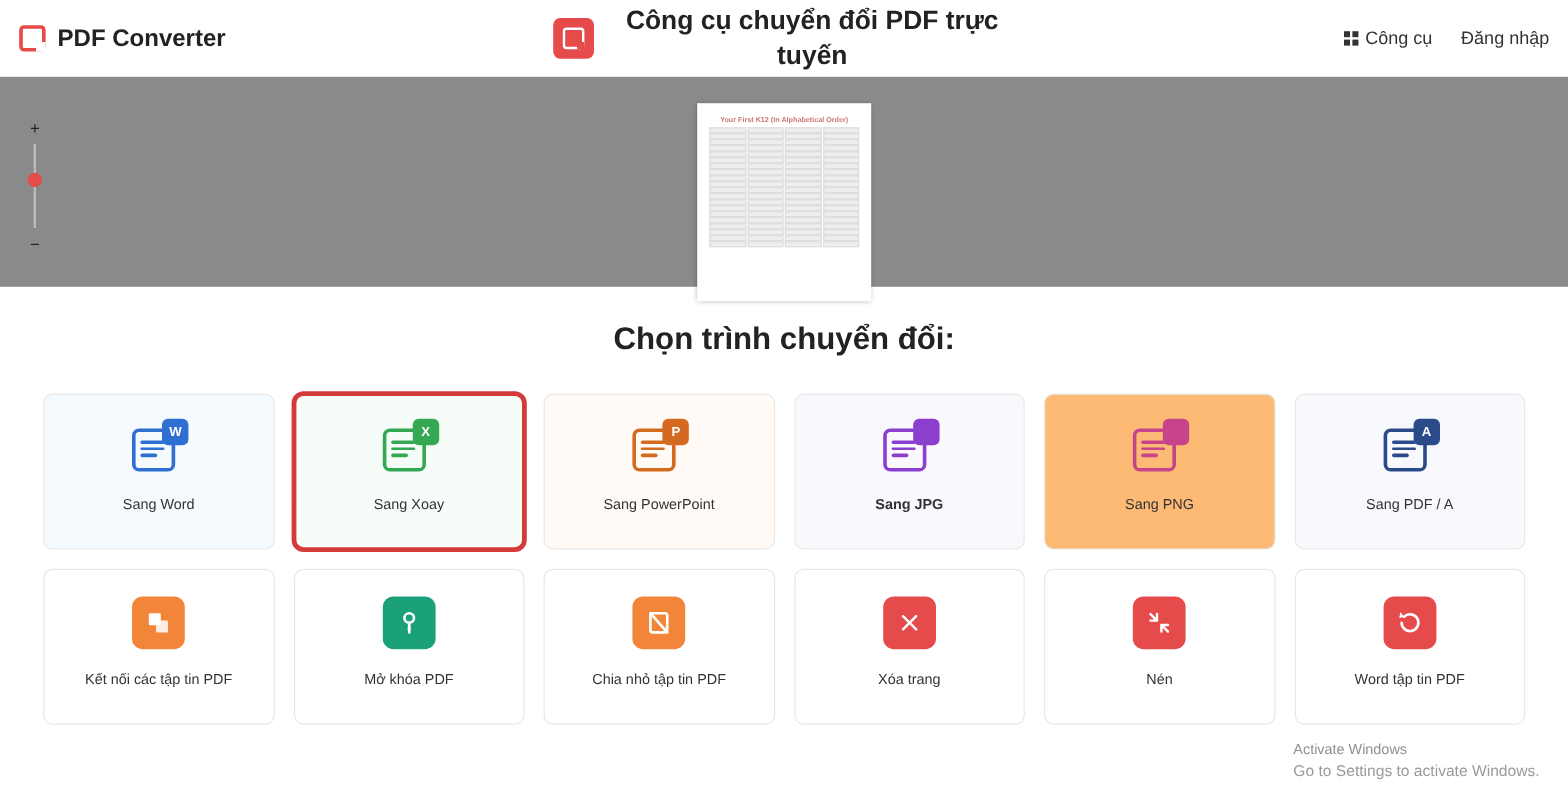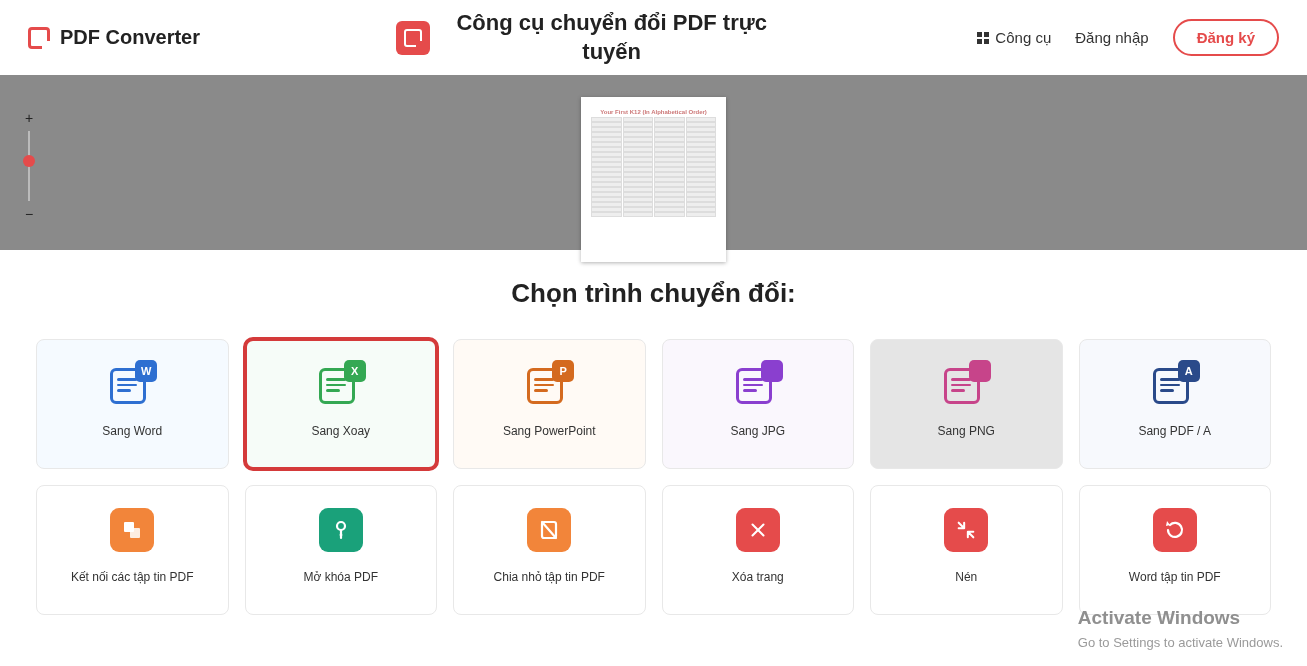--- a/index.html
+++ b/index.html
@@ -1,19 +1,19 @@
 <!DOCTYPE html>
 <html><head>
 <meta charset="utf-8">
 <style>
   * { box-sizing: border-box; margin: 0; padding: 0; }
   body { font-family: -apple-system, BlinkMacSystemFont, "Segoe UI", Arial, sans-serif; background: #fff; color: #222; width: 1307px; }
   
   
-  .header { display: flex; align-items: center; padding: 8px 28px; height: 75px; }
+  .header { display: flex; align-items: center; padding: 8px 16px; height: 64px; }
   .logo-group { display: flex; align-items: center; gap: 10px; }
   .logo-icon { width: 22px; height: 22px; border: 3px solid #e54b4b; border-radius: 4px; position: relative; }
   .logo-icon::after { content:""; position:absolute; right:-3px; bottom:-3px; width:8px; height:8px; background:#fff; }
   .logo-text { font-weight: 700; font-size: 20px; color: #222; }
   .center-title { flex: 1; display: flex; justify-content: center; align-items: center; gap: 12px; }
   .center-badge { width: 34px; height: 34px; background: #e54b4b; border-radius: 6px; display:flex; align-items:center; justify-content:center; }
   .center-badge-inner { width:18px; height:18px; border:2.5px solid #fff; border-radius:3px; position:relative; }
   .center-badge-inner::after { content:""; position:absolute; right:-2px; bottom:-2px; width:6px; height:6px; background:#e54b4b; }
   .center-text { font-weight: 700; font-size: 22px; text-align:center; max-width: 340px; line-height:1.3; }
   .nav-right { display:flex; align-items:center; gap: 24px; }
@@ -35,22 +35,22 @@
   
   
   .section-title { text-align:center; font-size:26px; font-weight:700; margin: 28px 0 30px; }
   
   
   .grid { display:grid; grid-template-columns:repeat(6, 1fr); gap:16px; padding:0 36px 20px; }
   .card { border:1px solid #e8e8e8; border-radius:8px; padding:22px 8px 20px; display:flex; flex-direction:column; align-items:center; gap:18px; cursor:pointer; min-height:130px; }
   .card.tint-blue   { background:#f5faff; }
   .card.tint-green  { background:#f6fcf8; }
   .card.tint-orange { background:#fffaf5; }
-  .card.tint-purple { background:#faf7fd; }
-  .card.tint-pink   { background:#e5e5e5; }
+  .card.tint-purple { background:#faf7fd;font-weight:bold; }
+  .card.tint-pink   { background:#fdba74; }
   .card.tint-navy   { background:#f7f9fd; }
   .card.highlight { outline:4px solid #d43a3a; outline-offset:-2px; }
   .card-label { font-size:12px; color:#333; text-align:center; }
   .card-icon { width:44px; height:44px; position:relative; }
   
   
   .doc-icon .base { position:absolute; inset:0; top:6px; left:0; width:36px; height:36px; border:3px solid; border-radius:6px; }
   .doc-icon .lines { position:absolute; left:7px; top:16px; width:20px; height:16px; display:flex; flex-direction:column; gap:3px; }
   .doc-icon .lines span { height:2.5px; border-radius:2px; }
   .doc-icon .badge { position:absolute; right:-3px; top:-2px; width:22px; height:22px; border-radius:5px; display:flex; align-items:center; justify-content:center; color:#fff; font-size:11px; font-weight:700; }
@@ -62,21 +62,21 @@
   .c-navy   .base{border-color:#2a4a8a;} .c-navy   .lines span{background:#2a4a8a;} .c-navy   .badge{background:#2a4a8a;}
   
   
   .sq-icon { width:44px; height:44px; border-radius:9px; display:flex; align-items:center; justify-content:center; color:#fff; }
   .sq-orange { background:#f2853a; }
   .sq-teal   { background:#1aa17a; }
   .sq-red    { background:#e54b4b; }
   
   
   .watermark { position:fixed; right:24px; bottom:14px; text-align:left; color:#9a9a9a; font-size:13px; line-height:1.5; pointer-events:none; }
-  .watermark .l1 { font-size:19px; color:#8f8f8f;font-weight:bold; }
+  .watermark .l1 { font-size:12px; color:#8f8f8f; }
 </style>
 </head>
 <body>
 
 <div class="header">
   <div class="logo-group">
     <div class="logo-icon"></div>
     <div class="logo-text">PDF Converter</div>
   </div>
   <div class="center-title">
@@ -89,21 +89,20 @@
     <div class="nav-item">
       <span class="grid-icon">
           <span></span>
           <span></span>
           <span></span>
           <span></span>
         </span>
       <span>Công cụ</span>
     </div>
     <div class="nav-item">Đăng nhập</div>
-    <button class="signup-btn">Đăng ký</button>
   </div>
 </div>
 
 <div class="preview">
   <div class="zoom-ctrl">
     <div class="zoom-btn">+</div>
     <div class="zoom-track">
         <div class="zoom-handle"></div>
       </div>
     <div class="zoom-btn">−</div>

